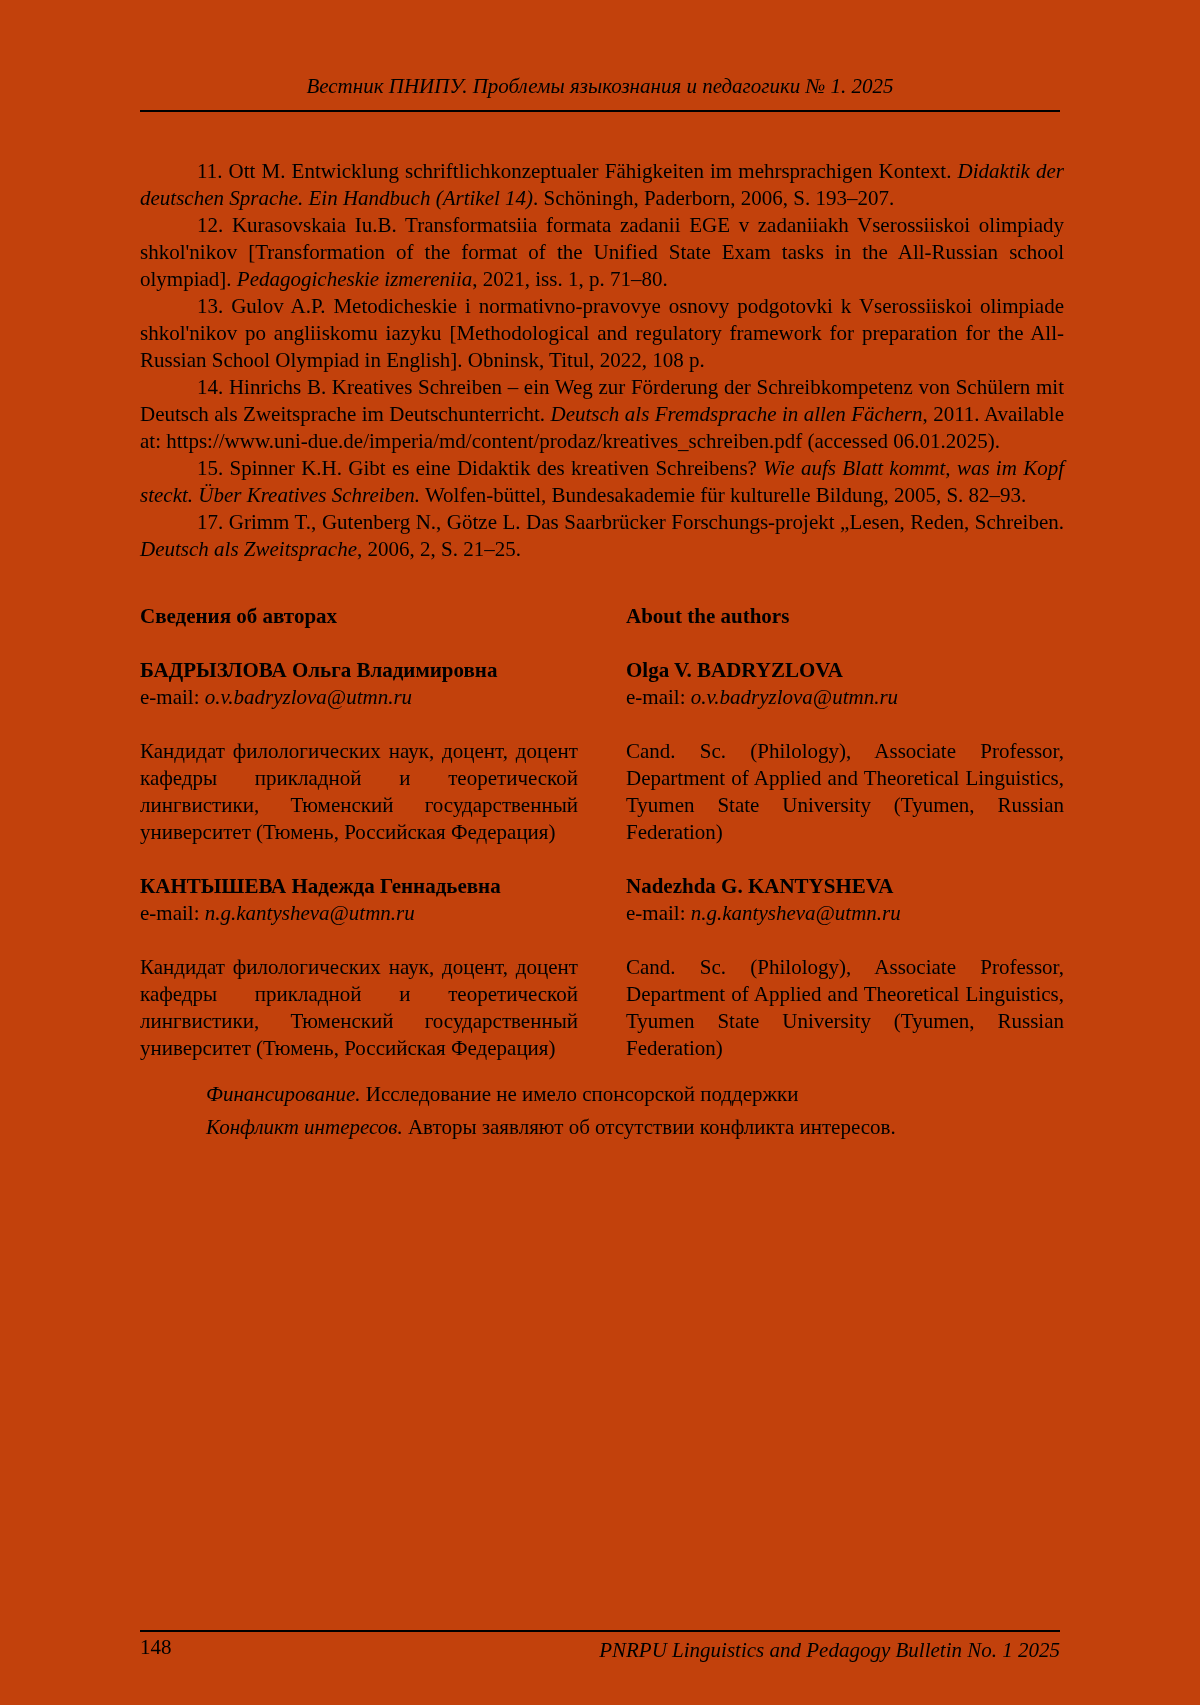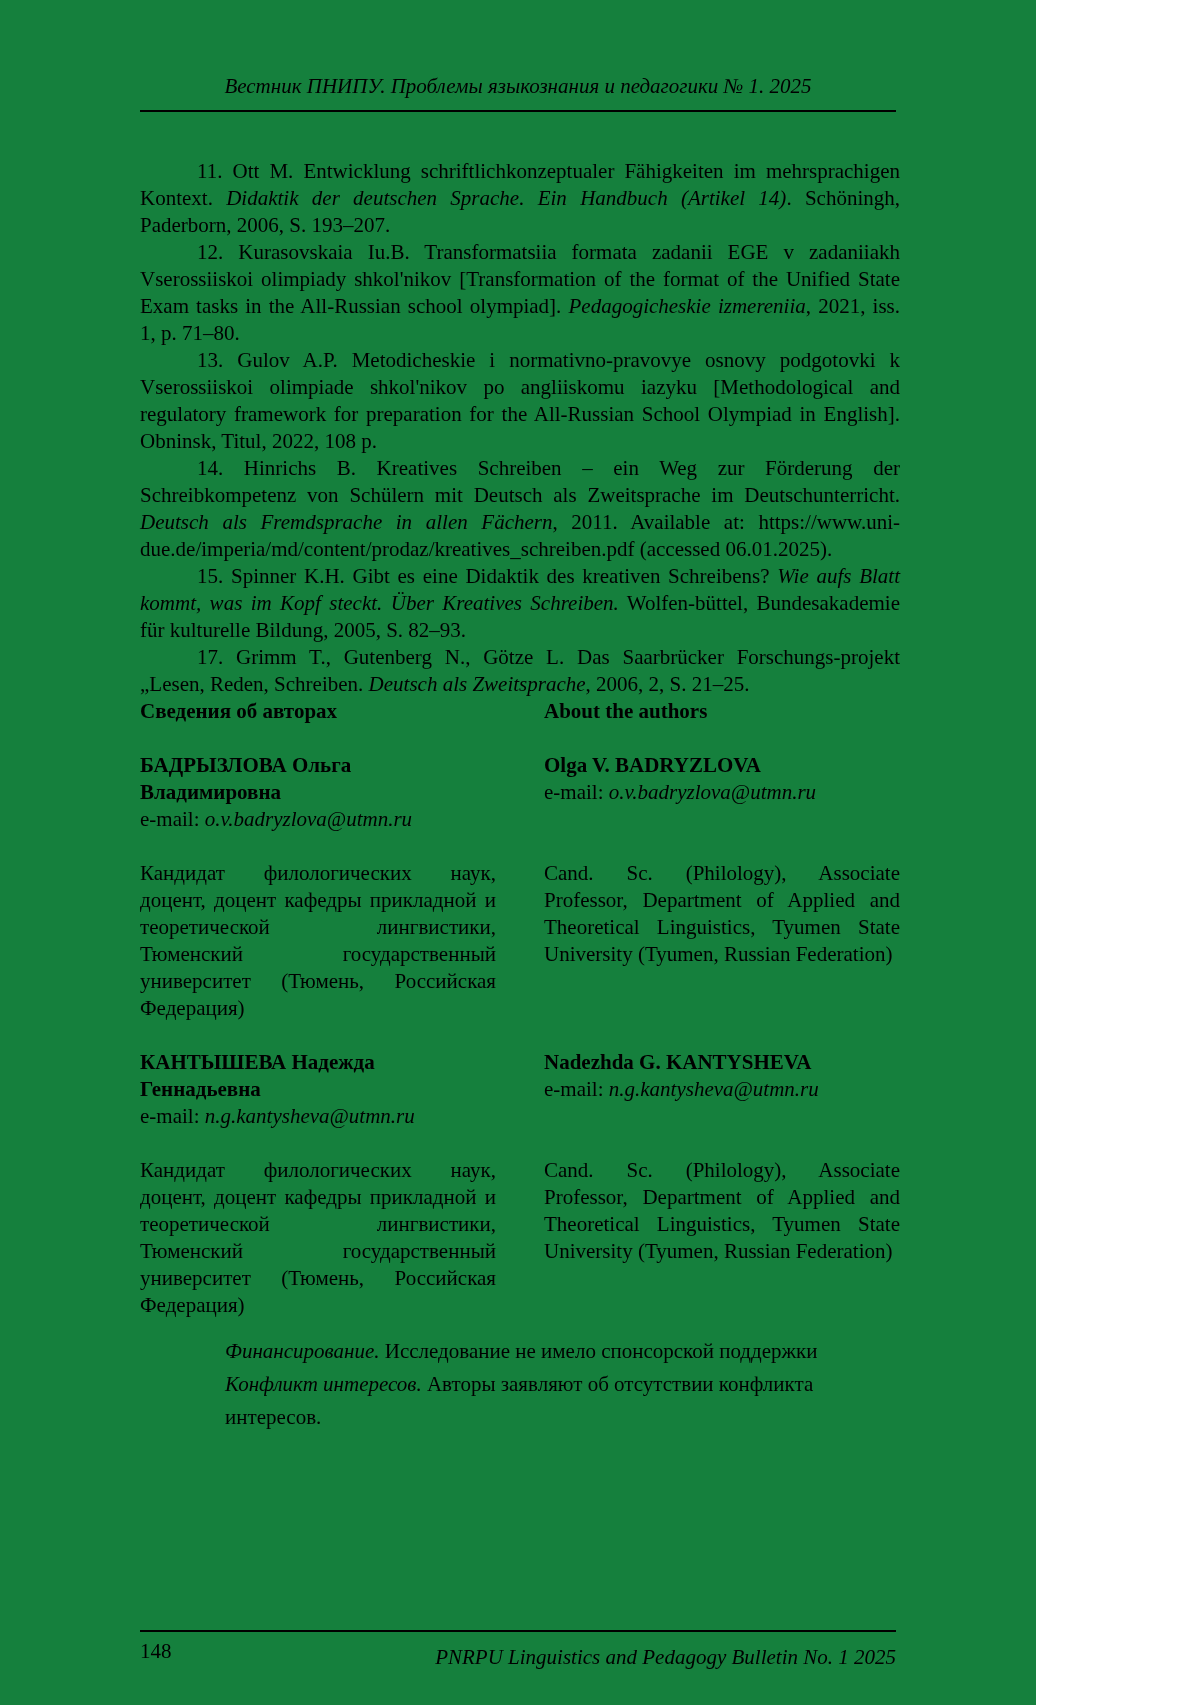--- a/index.html
+++ b/index.html
@@ -1,20 +1,20 @@
 <!DOCTYPE html>
 <html lang="ru"><head>
 <meta charset="utf-8">
 <style>
   html, body { margin: 0; padding: 0; background: #ffffff; }
   .page {
     position: relative;
-    width: 1036px;
+    width: 1200px;
     height: 1705px;
-    background: #15803d;
+    background: #c2410c;
     font-family: "Liberation Serif", "DejaVu Serif", serif;
     font-size: 21px;
     color: #000000;
     overflow: hidden;
   }
   .running-head {
     position: absolute;
     top: 74px; left: 140px; right: 140px;
     text-align: center;
     font-style: italic;
@@ -25,49 +25,49 @@
     position: absolute;
     top: 158px; left: 140px; right: 136px;
   }
   .ref {
     margin: 0;
     text-align: justify;
     text-indent: 57px;
     line-height: 27px;
   }
   .authors {
+    margin-top: 40px;
     display: grid;
     grid-template-columns: 1fr 1fr;
     column-gap: 48px;
     row-gap: 27px;
   }
   .authors-heading { font-weight: bold; line-height: 27px; }
   .author-head { line-height: 27px; }
   .author-name { font-weight: bold; }
   .author-email i { font-style: italic; }
   .author-bio {
     margin: 0;
     text-align: justify;
     line-height: 27px;
   }
   .funding {
     margin-top: 16px;
-    margin-left: 85px;
+    margin-left: 66px;
     line-height: 33px;
   }
   .funding-line i { font-style: italic; }
   .footer {
     position: absolute;
     left: 140px; right: 140px;
     top: 1630px;
     border-top: 2px solid #000000;
-    padding-top: 7px;
     display: flex;
     justify-content: space-between;
-    align-items: flex-start;
+    align-items: center;
   }
   .footer-journal { font-style: italic; margin-top: 6px; }
 </style>
 </head>
 <body>
 
 <div class="page">
 
   <div class="running-head">Вестник ПНИПУ. Проблемы языкознания и педагогики № 1. 2025</div>
 

